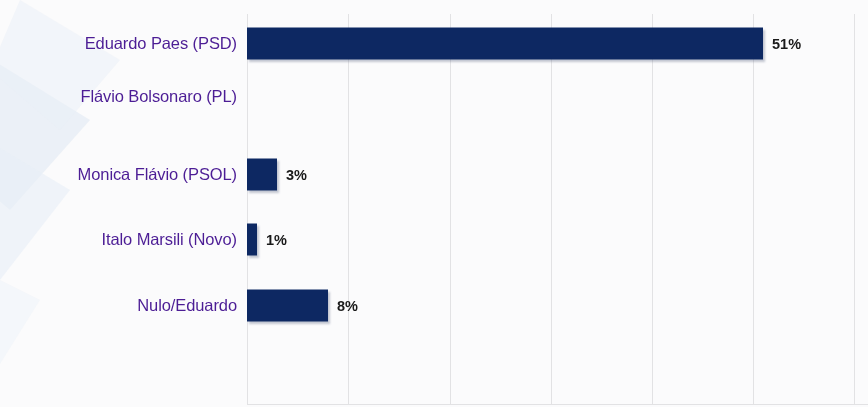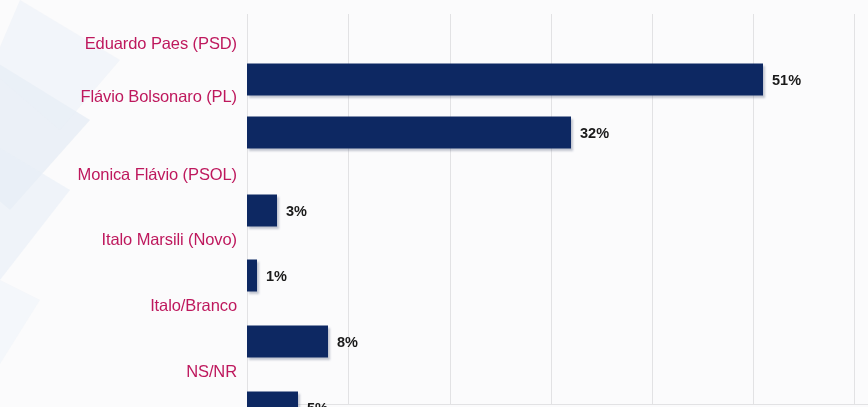--- a/index.html
+++ b/index.html
@@ -63,36 +63,35 @@
     width: 868px;
     height: 64px;
   }
 
   .cat-label {
     position: absolute;
     right: 631px; 
     top: 50%;
     transform: translateY(-50%);
     text-align: right;
-    color: #be185d;
+    color: #4c1d95;
     font-size: 16.5px;
     font-family: "Liberation Sans", sans-serif;
     white-space: nowrap;
     letter-spacing: -0.1px;
   }
 
   .bar-track {
     position: absolute;
     left: 247px;
     top: 50%;
     transform: translateY(-50%);
     height: 37px;
     display: flex;
     align-items: center;
-    margin-top: 36px;
   }
 
   .bar {
     height: 32px;
     background: #0d2862;
     box-shadow: 2px 2px 2px rgba(90, 100, 130, 0.35);
     flex: none;
   }
 
   .value-label {
@@ -131,52 +130,41 @@
     <div class="bar-row" style="top:11px;">
       <div class="cat-label">Eduardo Paes (PSD)</div>
       <div class="bar-track">
         <div class="bar" style="width: 516px;"></div>
         <div class="value-label">51%</div>
       </div>
     </div>
 
     <div class="bar-row" style="top:64px;">
       <div class="cat-label">Flávio Bolsonaro (PL)</div>
-      <div class="bar-track">
-        <div class="bar" style="width: 324px;"></div>
-        <div class="value-label">32%</div>
-      </div>
     </div>
 
     <div class="bar-row" style="top:142px;">
       <div class="cat-label">Monica Flávio (PSOL)</div>
       <div class="bar-track">
         <div class="bar" style="width: 30px;"></div>
         <div class="value-label">3%</div>
       </div>
     </div>
 
     <div class="bar-row" style="top:207px;">
       <div class="cat-label">Italo Marsili (Novo)</div>
       <div class="bar-track">
         <div class="bar" style="width: 10px;"></div>
         <div class="value-label">1%</div>
       </div>
     </div>
 
     <div class="bar-row" style="top:273px;">
-      <div class="cat-label">Italo/Branco</div>
+      <div class="cat-label">Nulo/Eduardo</div>
       <div class="bar-track">
         <div class="bar" style="width: 81px;"></div>
         <div class="value-label">8%</div>
       </div>
     </div>
 
-    <div class="bar-row" style="top:339px;">
-      <div class="cat-label">NS/NR</div>
-      <div class="bar-track">
-        <div class="bar" style="width: 51px;"></div>
-        <div class="value-label">5%</div>
-      </div>
-    </div>
 
   </div>
 </div>
 
 </body></html>

